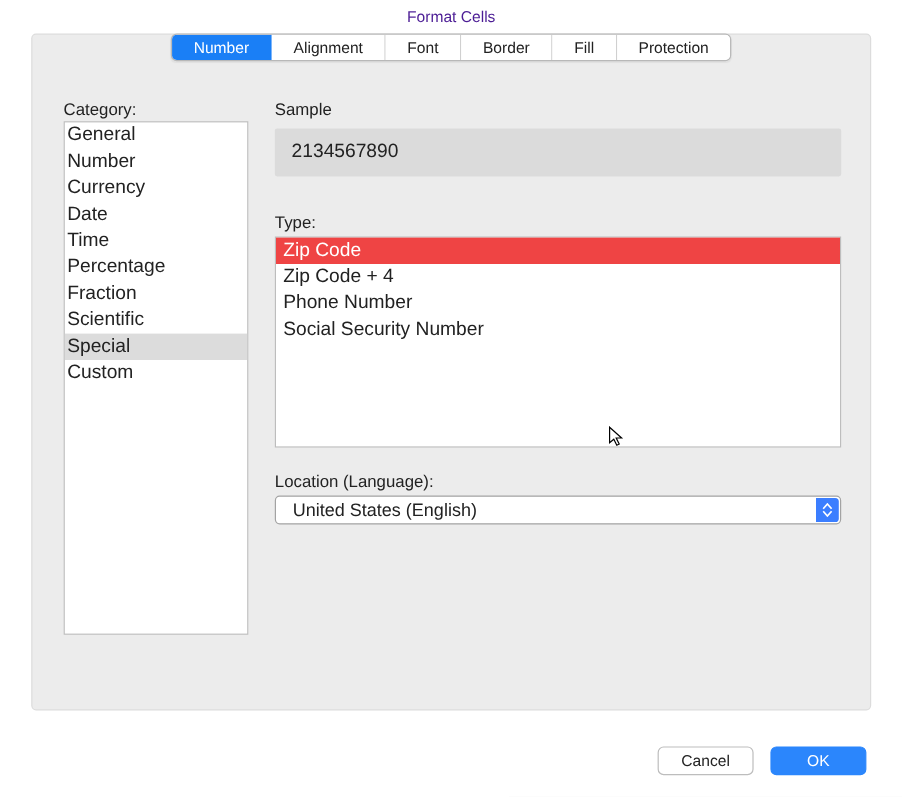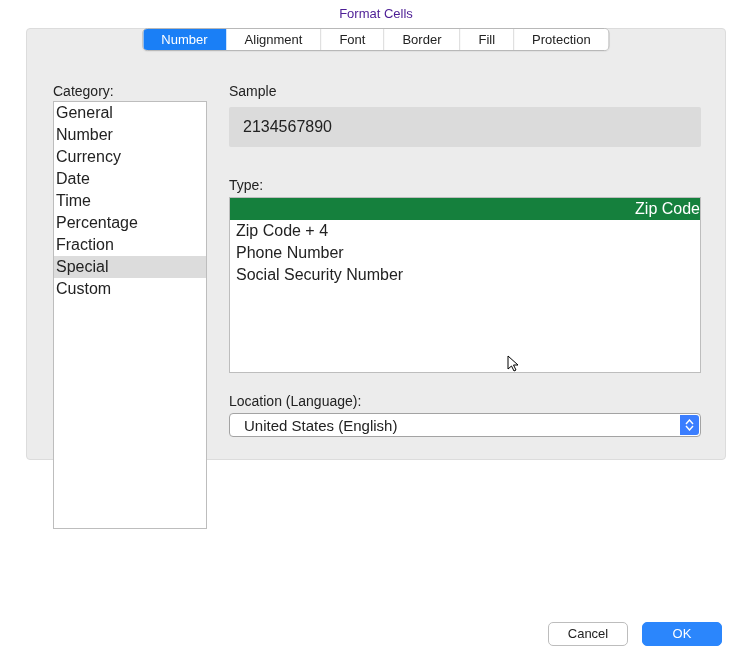--- a/index.html
+++ b/index.html
@@ -1,34 +1,34 @@
 <!DOCTYPE html>
 <html><head>
   <meta charset="utf-8">
   <style>
     * { box-sizing: border-box; margin: 0; padding: 0; font-family: -apple-system, "Helvetica Neue", Arial, sans-serif; }
     body { width: 752px; height: 664px; background: #fff; position: relative; overflow: hidden; }
     .titlebar { height: 28px; text-align: center; font-size: 13px; color: #4c1d95; padding-top: 6px; background: #fff; }
-    .panel { position: absolute; left: 26px; top: 28px; width: 700px; height: 432px; background: #ececec; border: 1px solid #dcdcdc; border-radius: 4px; text-decoration: underline; }
+    .panel { position: absolute; left: 26px; top: 28px; width: 700px; height: 564px; background: #ececec; border: 1px solid #dcdcdc; border-radius: 4px; text-decoration: underline; }
     .tab-strip { position: absolute; left: 50%; transform: translateX(-50%); top: -1px; display: flex; border: 1px solid #b8b8b8; border-radius: 5px; overflow: hidden; background: #fff; box-shadow: 0 1px 1px rgba(0,0,0,0.05); }
     .tab { height: 21px; line-height: 21px; font-size: 13px; padding: 0 18px; color: #222; background: #fff; border-right: 1px solid #cfcfcf; cursor: default; }
     .tab:last-child { border-right: none; }
     .tab.active { background: #1a7ff6; color: #fff; border-right-color: #1a7ff6; }
     .cat-label, .sample-label, .type-label, .loc-label { position: absolute; font-size: 14px; color: #222; }
     .cat-label { left: 26px; top: 54px; }
     .sample-label { left: 202px; top: 54px; }
     .type-label { left: 202px; top: 148px; }
     .loc-label { left: 202px; top: 364px; }
     .cat-list { position: absolute; left: 26px; top: 72px; width: 154px; height: 428px; background: #fff; border: 1px solid #bdbdbd; overflow: hidden; }
     .cat-item { height: 22px; line-height: 22px; font-size: 16px; padding-left: 2px; color: #222; cursor: default; }
     .cat-item.selected { background: #dcdcdc; }
     .sample-box { position: absolute; left: 202px; top: 78px; width: 472px; height: 40px; background: #dbdbdb; border-radius: 2px; padding-left: 14px; line-height: 40px; font-size: 16px; color: #222; }
     .type-list { position: absolute; left: 202px; top: 168px; width: 472px; height: 176px; background: #fff; border: 1px solid #bdbdbd; }
     .type-item { height: 22px; line-height: 22px; font-size: 16px; padding-left: 6px; color: #222; cursor: default; }
-    .type-item.selected { background: #15803d; color: #fff; text-align: right; }
+    .type-item.selected { background: #ef4444; color: #fff; }
     .loc-select { position: absolute; left: 202px; top: 384px; width: 472px; height: 24px; background: #fff; border: 1px solid #a3a3a3; border-radius: 4px; display: flex; align-items: center; padding-left: 14px; font-size: 15px; color: #222; }
     .loc-arrows { position: absolute; right: 1px; top: 1px; width: 19px; height: 20px; background: #3b7eff; border-radius: 0 3px 3px 0; display: flex; flex-direction: column; align-items: center; justify-content: center; }
     .loc-arrows svg { width: 9px; height: 6px; }
     .btn-row { position: absolute; right: 30px; bottom: 18px; display: flex; gap: 14px; }
     .btn { width: 80px; height: 24px; border-radius: 5px; font-size: 13px; text-align: center; line-height: 22px; border: 1px solid #bdbdbd; background: #fff; color: #222; cursor: default; margin-top: 40px; }
     .btn.primary { background: #2b86fc; border: 1px solid #2b86fc; color: #fff; }
     .cursor { position: absolute; left: 507px; top: 355px; width: 14px; height: 18px; pointer-events: none; }
   </style>
 </head>
 <body>
@@ -47,20 +47,21 @@
 
   <div class="cat-label">Category:</div>
   <div class="cat-list" id="cat-list">
       <div class="cat-item">General</div>
       <div class="cat-item">Number</div>
       <div class="cat-item">Currency</div>
       <div class="cat-item">Date</div>
       <div class="cat-item">Time</div>
       <div class="cat-item">Percentage</div>
       <div class="cat-item">Fraction</div>
+      <div class="cat-item">Scientific</div>
       <div class="cat-item selected">Special</div>
       <div class="cat-item">Custom</div>
     </div>
 
   <div class="sample-label">Sample</div>
   <div class="sample-box">2134567890</div>
 
   <div class="type-label">Type:</div>
   <div class="type-list" id="type-list">
       <div class="type-item selected">Zip Code</div>

